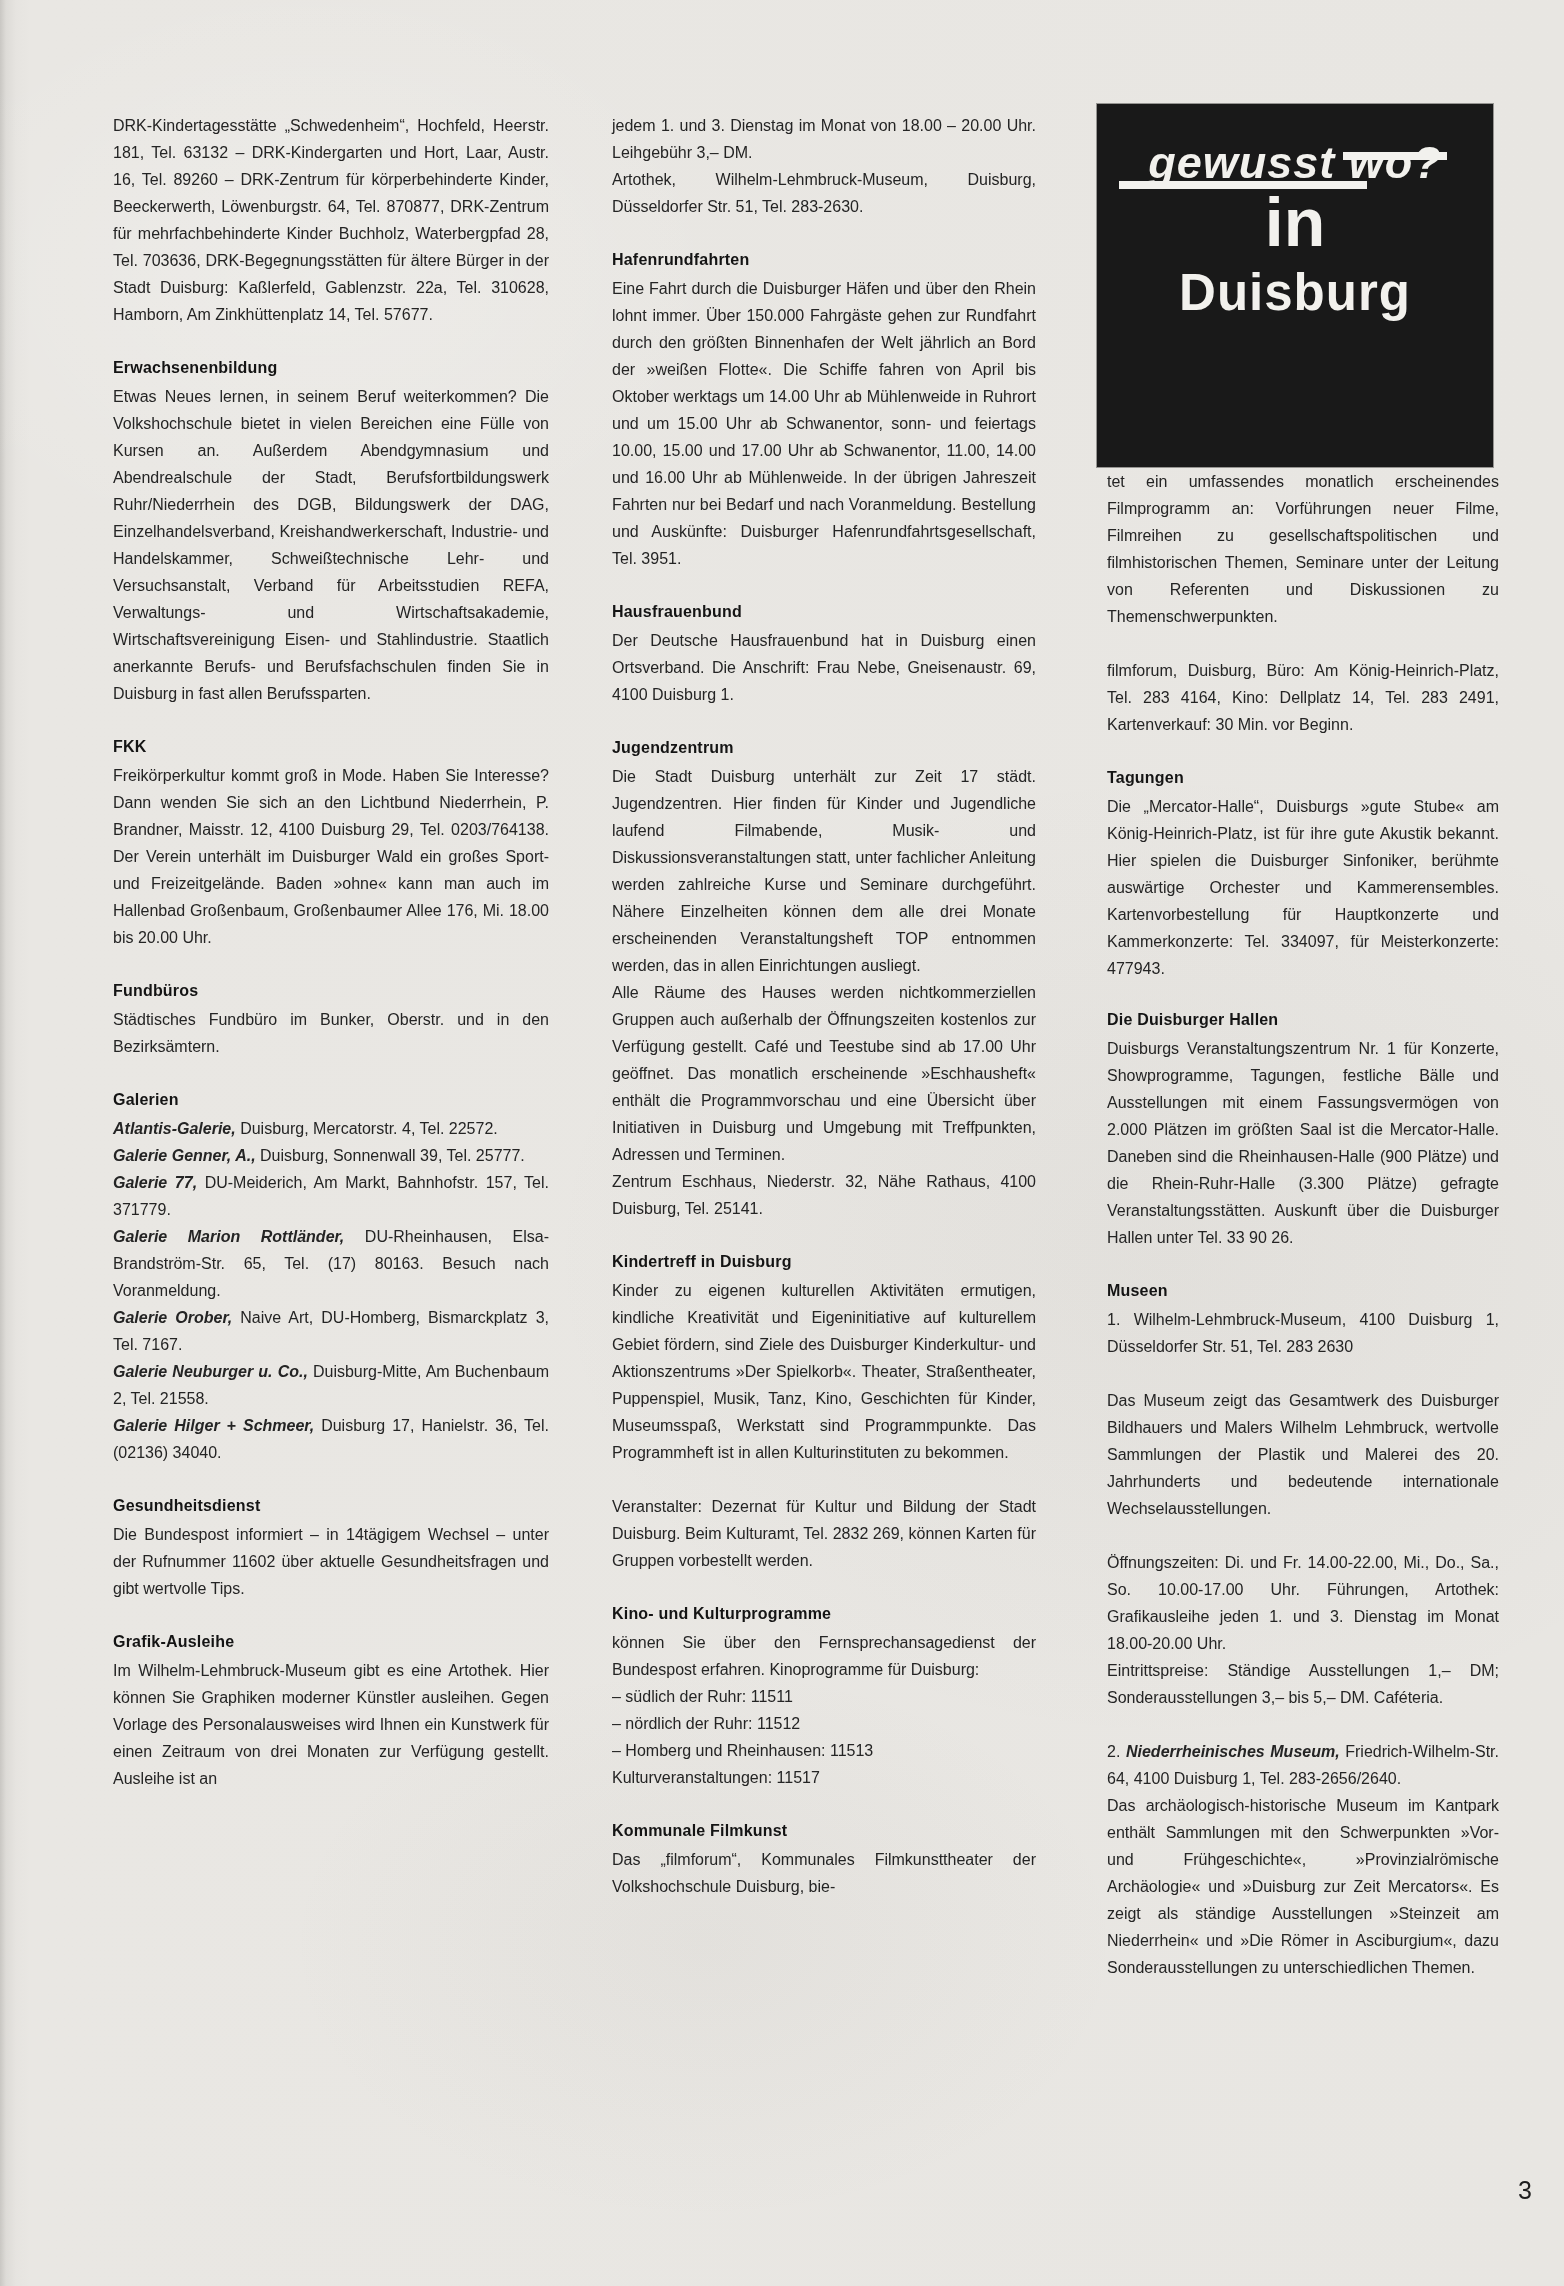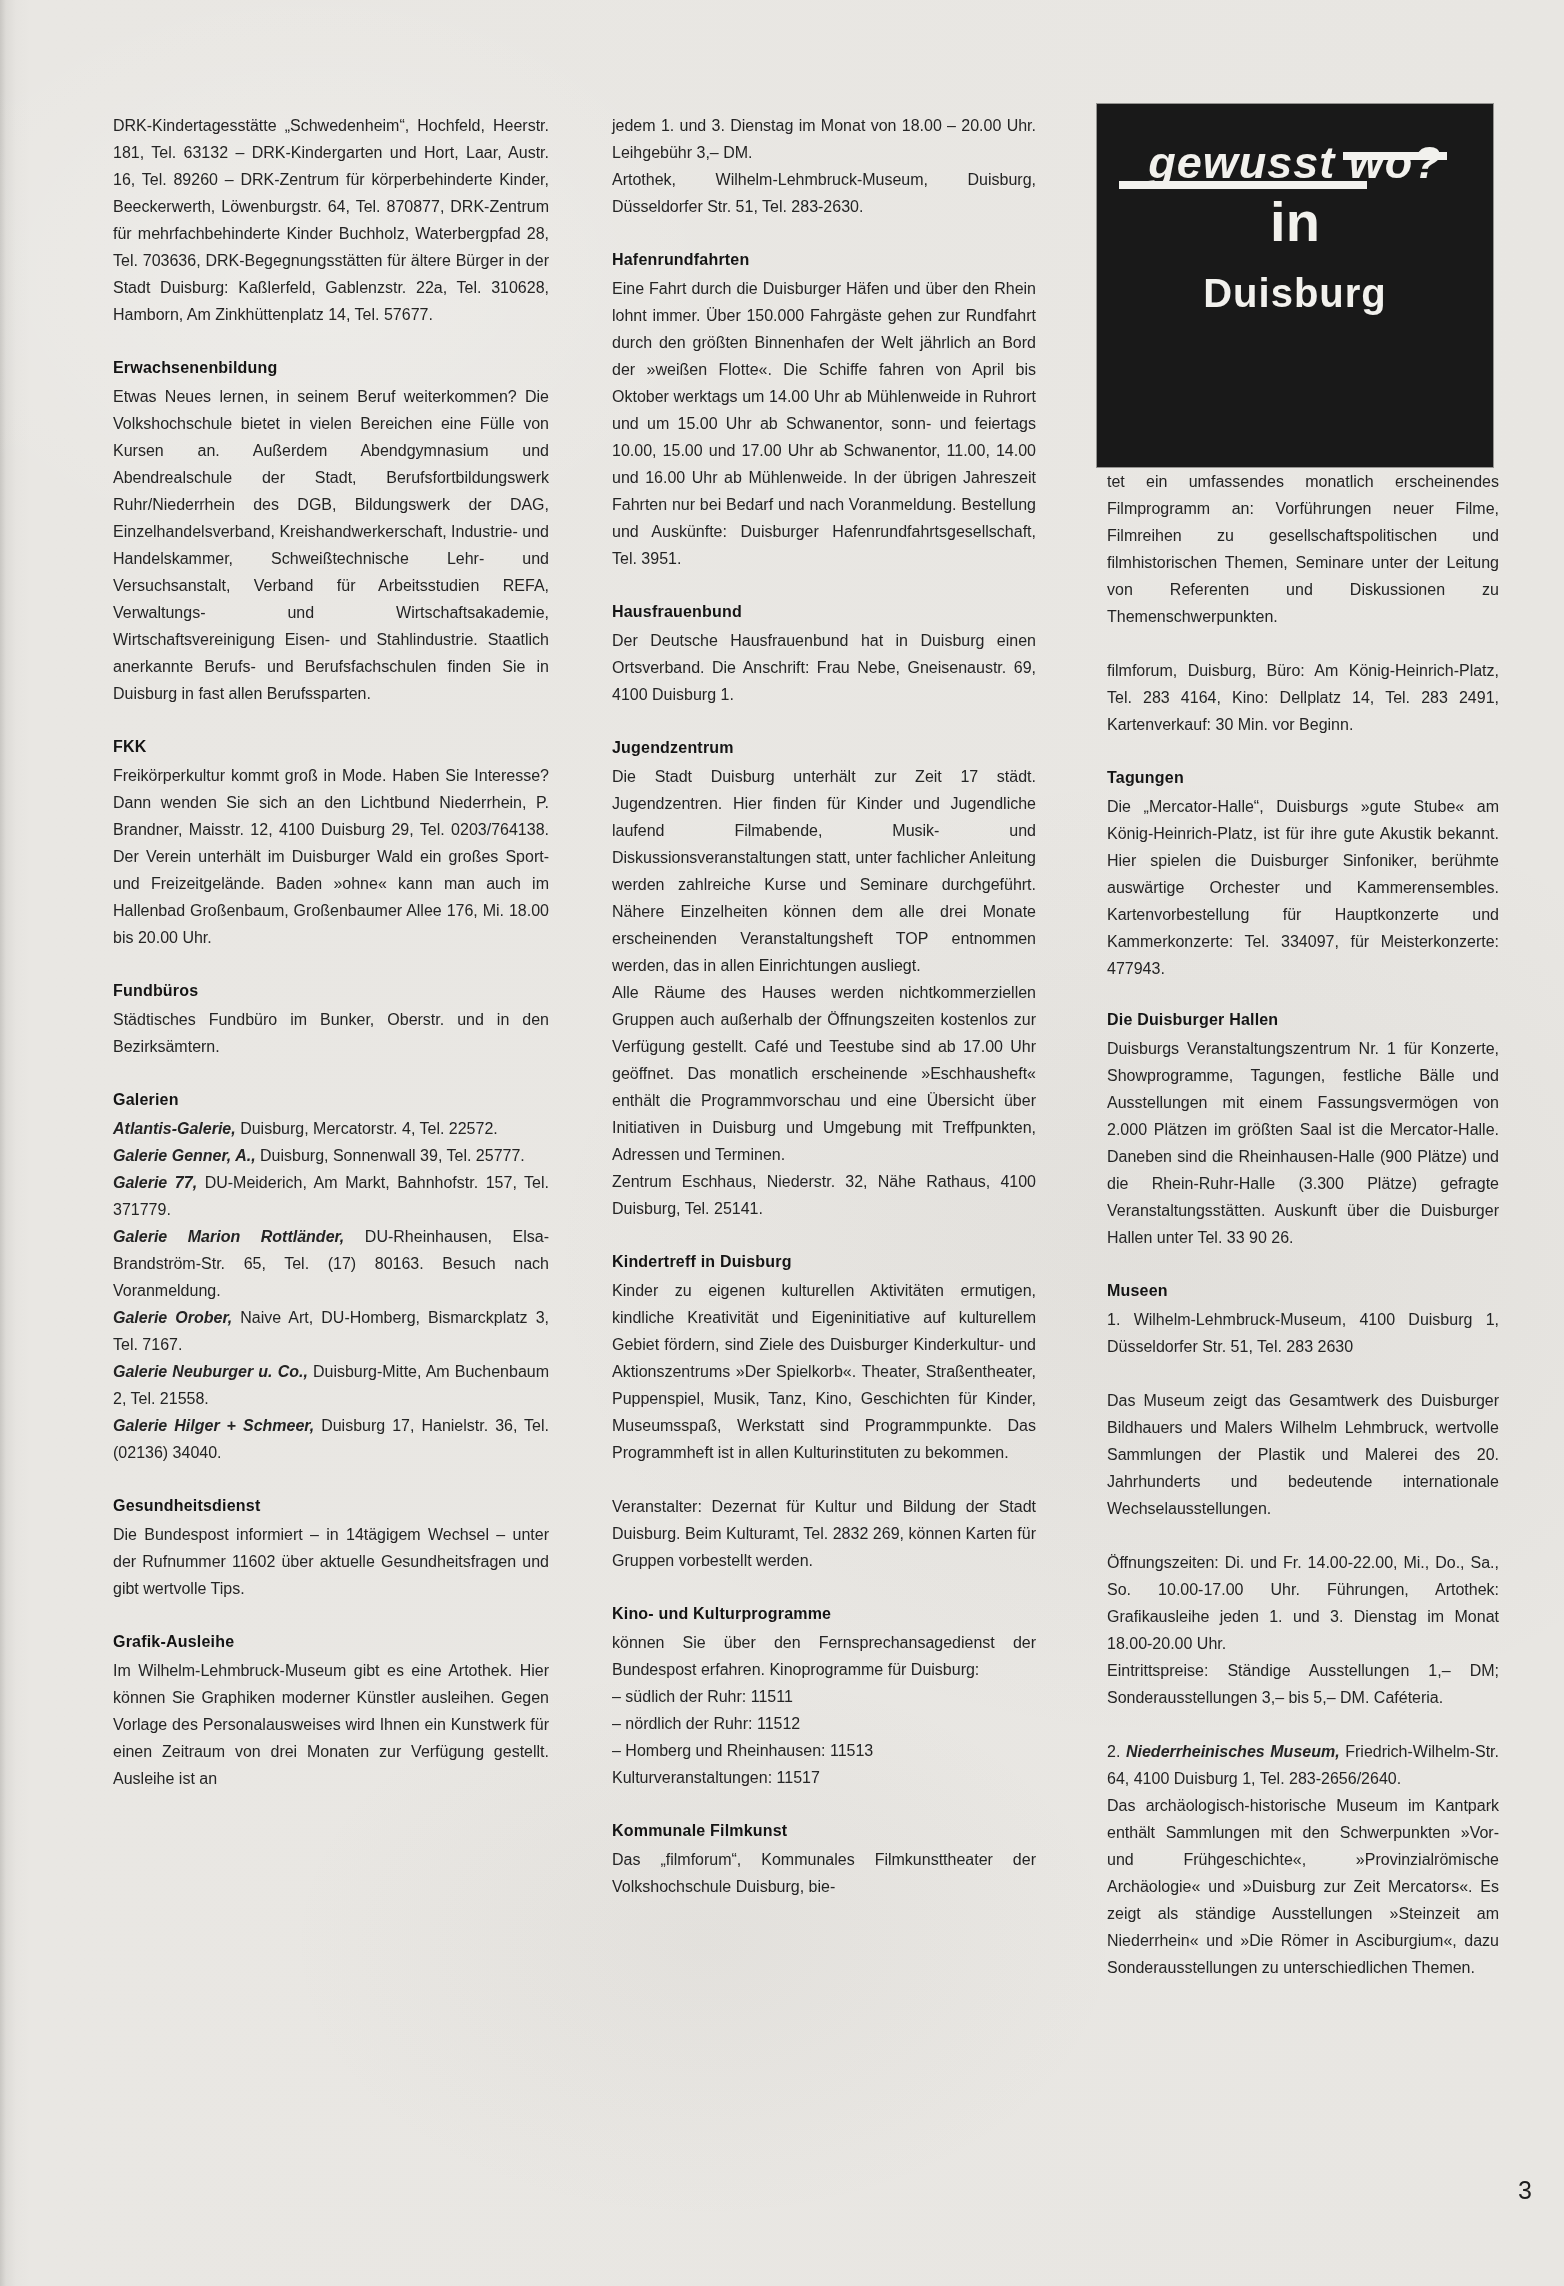--- a/index.html
+++ b/index.html
@@ -32,22 +32,22 @@
   
   .logo-box{
     position:absolute;left:1097px;top:104px;width:396px;height:363px;
     background:#191919;
     color:#f2f1ed;text-align:center;
     box-shadow:0 0 0 1px rgba(25,25,25,.4);
   }
   .logo-line1{position:relative;margin-top:36px;font-size:45px;line-height:46px;font-weight:bold;font-style:italic;letter-spacing:1px;white-space:nowrap;}
   .logo-underline{position:absolute;left:22px;top:41px;width:248px;height:8px;background:#f2f1ed;}
   .logo-strike{position:absolute;right:46px;top:12px;width:104px;height:8px;background:#f2f1ed;}
-  .logo-line2{font-size:56px;line-height:56px;font-weight:bold;margin-top:8px;}
-  .logo-line3{font-size:40px;line-height:62px;font-weight:bold;margin-top:12px;letter-spacing:1px;}
+  .logo-line2{font-size:68px;line-height:56px;font-weight:bold;margin-top:8px;}
+  .logo-line3{font-size:51px;line-height:62px;font-weight:bold;margin-top:12px;letter-spacing:1px;}
 
   .page-number{position:absolute;left:1518px;top:2176px;font-size:25px;color:#1d1d1d;}
 </style>
 </head>
 <body>
 
 <div class="page">
 
   <div class="col col-1">
       <div class="block">

